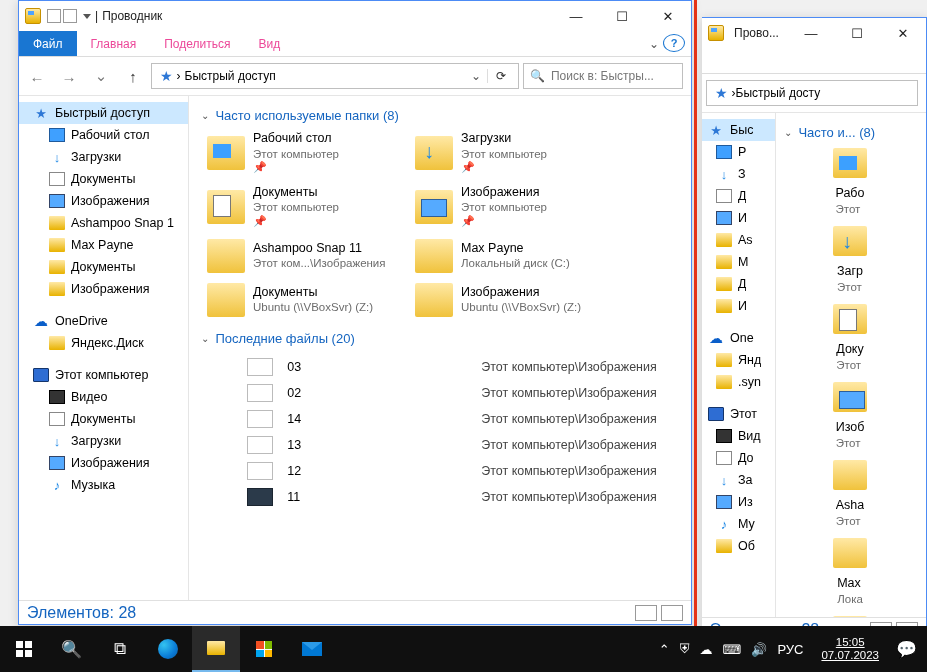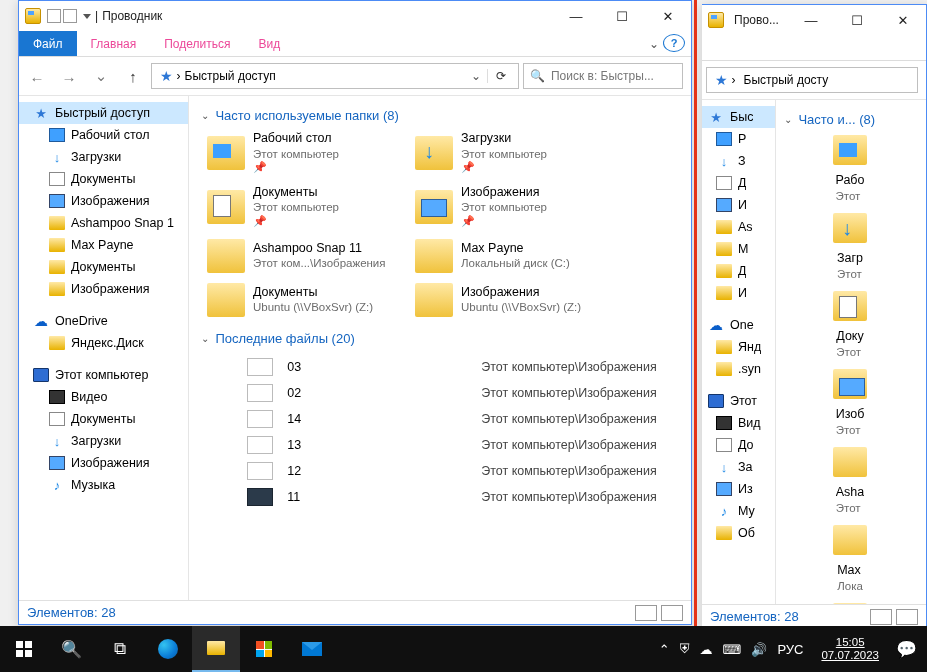--- a/index.html
+++ b/index.html
@@ -2,21 +2,21 @@
 <html><head>
 <meta charset="utf-8">
 <style>
 * { margin: 0; padding: 0; box-sizing: border-box; font-family: "Segoe UI", Tahoma, sans-serif; }
 body { width: 927px; height: 672px; background: #fff; overflow: hidden; position: relative; }
 .desktop { position: absolute; inset: 0; background: #f0f0f0; }
 
 
 .win { position: absolute; background: #fff; border: 1px solid #4c8bf5; display: flex; flex-direction: column; box-shadow: 0 2px 10px rgba(0,0,0,.15); }
 .win1 { left: 18px; top: 0; width: 674px; height: 625px; }
-.win2 { right: 0; top: 4px; width: 225px; height: 625px; border-left: none; }
+.win2 { right: 0; top: 17px; width: 225px; height: 625px; border-left: none; }
 
 .titlebar { height: 30px; display: flex; align-items: center; font-size: 12px; color: #222; }
 .titlebar .ico { width: 16px; height: 16px; margin: 0 6px; background: linear-gradient(#ffe9a6,#e8b200); border: 1px solid #c69000; border-radius: 2px; position: relative; }
 .titlebar .ico::after { content:""; position:absolute; left:2px; top:2px; width:6px; height:4px; background:#4ea3ff; }
 .qat { display:flex; gap:2px; margin-right:6px; }
 .qat span { width:14px; height:14px; border:1px solid #999; background:#fff; }
 .qat-dn { width:0;height:0;border-left:4px solid transparent;border-right:4px solid transparent;border-top:5px solid #555; align-self:center; margin-right:4px;}
 .tit { flex:1; padding-left:4px; }
 .winbtns { display:flex; }
 .winbtn { width:46px; height:30px; display:flex; align-items:center; justify-content:center; font-size:13px; color:#222; }
@@ -73,21 +73,21 @@
 .tile .sub{ color:#6c6c6c; font-size:11.5px; white-space:nowrap; overflow:hidden; text-overflow:ellipsis;}
 .tile .pin{ color:#8c8c8c; font-size:11px;}
 
 .recent-row{ display:flex; align-items:center; height:26px; padding-left:14px; gap:14px;justify-content:center;}
 .recent-row .thumb{ width:26px; height:18px; background:#fff; border:1px solid #bbb;}
 .recent-row .thumb.dark{background:#2b3a4a;border:1px solid #1b2530;}
 .recent-row .nm{ width:180px;}
 .recent-row .pth{ color:#444;}
 
 
-.status { height:24px; border-top:1px solid #e0e0e0; display:flex; align-items:center; font-size:13px; padding:0 8px; color:#1565c0;}
+.status { height:24px; border-top:1px solid #e0e0e0; display:flex; align-items:center; font-size:16px; padding:0 8px; color:#1565c0;}
 .status .sp{flex:1;}
 .status .vbtn{ width:22px;height:16px;border:1px solid #999;margin-left:4px;}
 
 
 .redline{ position:absolute; top:0; bottom:46px; left:694px; width:3px; background:#e53317; z-index:50;}
 
 
 .win2 .tree{ width:74px; }
 .win2 .content{ padding-left:6px;}
 .win2 .tile{ width:120px;flex-direction:column;}
@@ -371,21 +371,21 @@
       <div class="winbtn">—</div>
       <div class="winbtn">☐</div>
       <div class="winbtn close">✕</div>
     </div>
   </div>
   <div class="ribbon"></div>
   <div class="navrow">
     <div class="addr">
       <span class="star">★</span>
           <span>›</span>
-      <span style="margin-left:8px;">Быстрый досту</span>
+      <span style="margin-left:0;">Быстрый досту</span>
     </div>
   </div>
   <div class="body">
     <div class="tree" id="tree2">
           <div class="tree-row sel">
             <span class="ic ic-star">★</span>
             <span class="lbl">Быс</span>
           </div>
           <div class="tree-row sub">
             <span class="ic ic-desk"></span>

